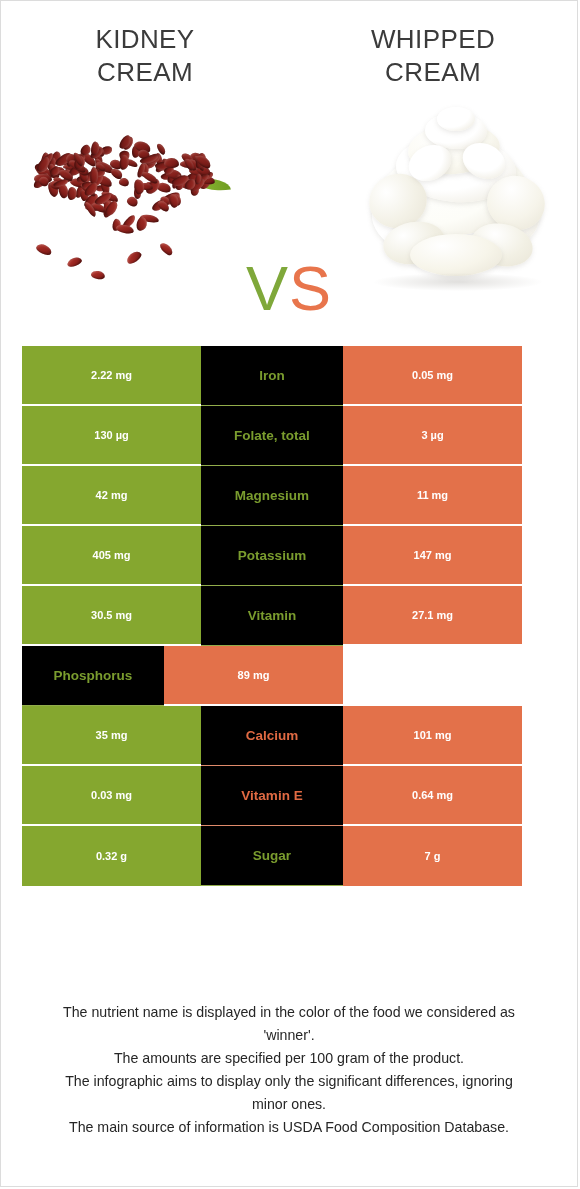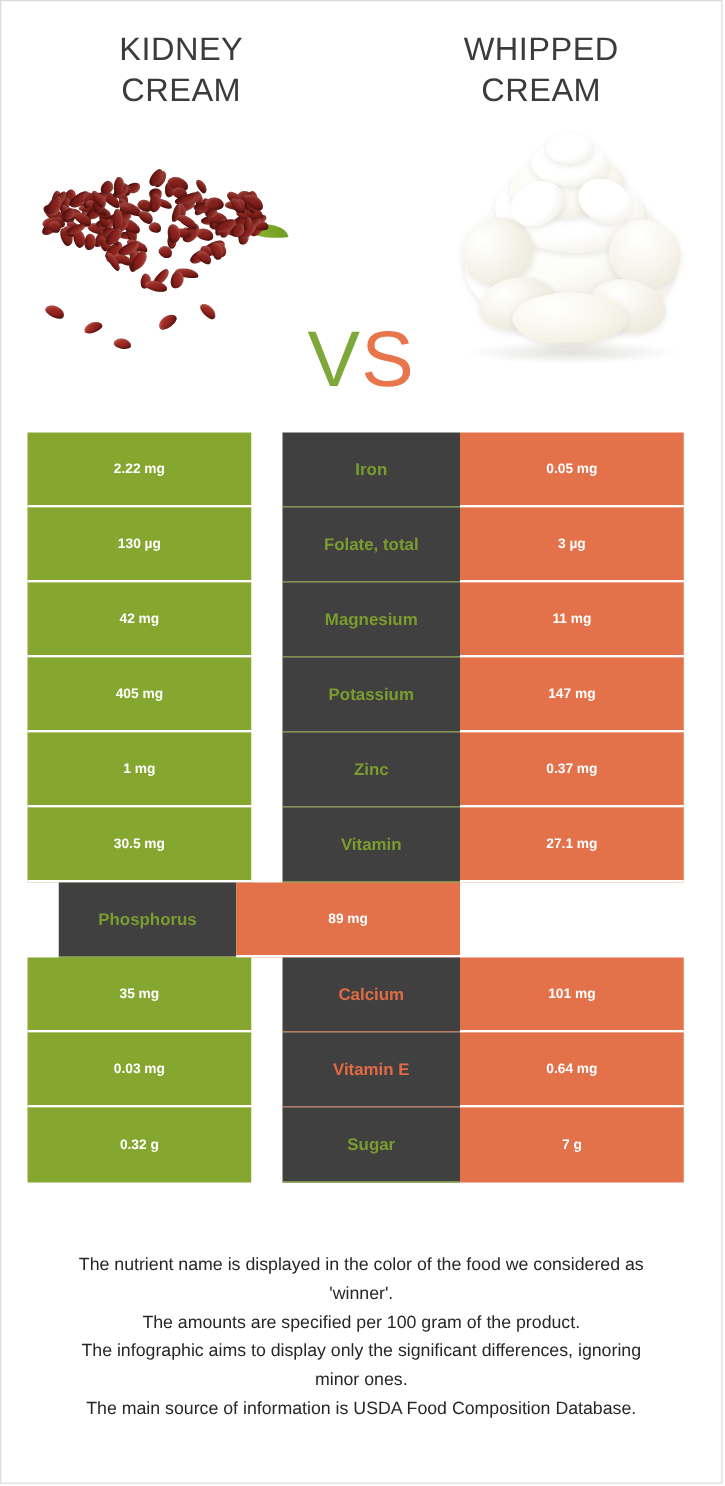--- a/index.html
+++ b/index.html
@@ -123,24 +123,23 @@
     border-bottom:2px solid #ffffff;
   }
   .cell.right{
     width:179px;
     background:#e3714a;
     color:#ffffff;
     border-bottom:2px solid #ffffff;
   }
   .cell.mid{
     width:142px;
-    background:#404040;
+    background:#000000;
     font-size:13.5px;
     font-weight:600;
-    margin-left:25px;
   }
   .cell.mid.green{color:#7a9c2e;border-bottom:1px solid #92ad4b;}
   .cell.mid.orange{color:#e06a43;border-bottom:1px solid #e08b6c;}
   .row:last-child .cell.left,
   .row:last-child .cell.right{border-bottom:none;}
 
   
   .footer{
     position:absolute;
     left:28px;right:28px;
@@ -375,25 +374,20 @@
         <div class="cell left">42 mg</div>
         <div class="cell mid green">Magnesium</div>
         <div class="cell right">11 mg</div>
       </div>
       <div class="row">
         <div class="cell left">405 mg</div>
         <div class="cell mid green">Potassium</div>
         <div class="cell right">147 mg</div>
       </div>
       <div class="row">
-        <div class="cell left">1 mg</div>
-        <div class="cell mid green">Zinc</div>
-        <div class="cell right">0.37 mg</div>
-      </div>
-      <div class="row">
         <div class="cell left">30.5 mg</div>
         <div class="cell mid green">Vitamin</div>
         <div class="cell right">27.1 mg</div>
       </div>
       <div class="row">
         <div class="cell mid green">Phosphorus</div>
         <div class="cell right">89 mg</div>
       </div>
       <div class="row">
         <div class="cell left">35 mg</div>

